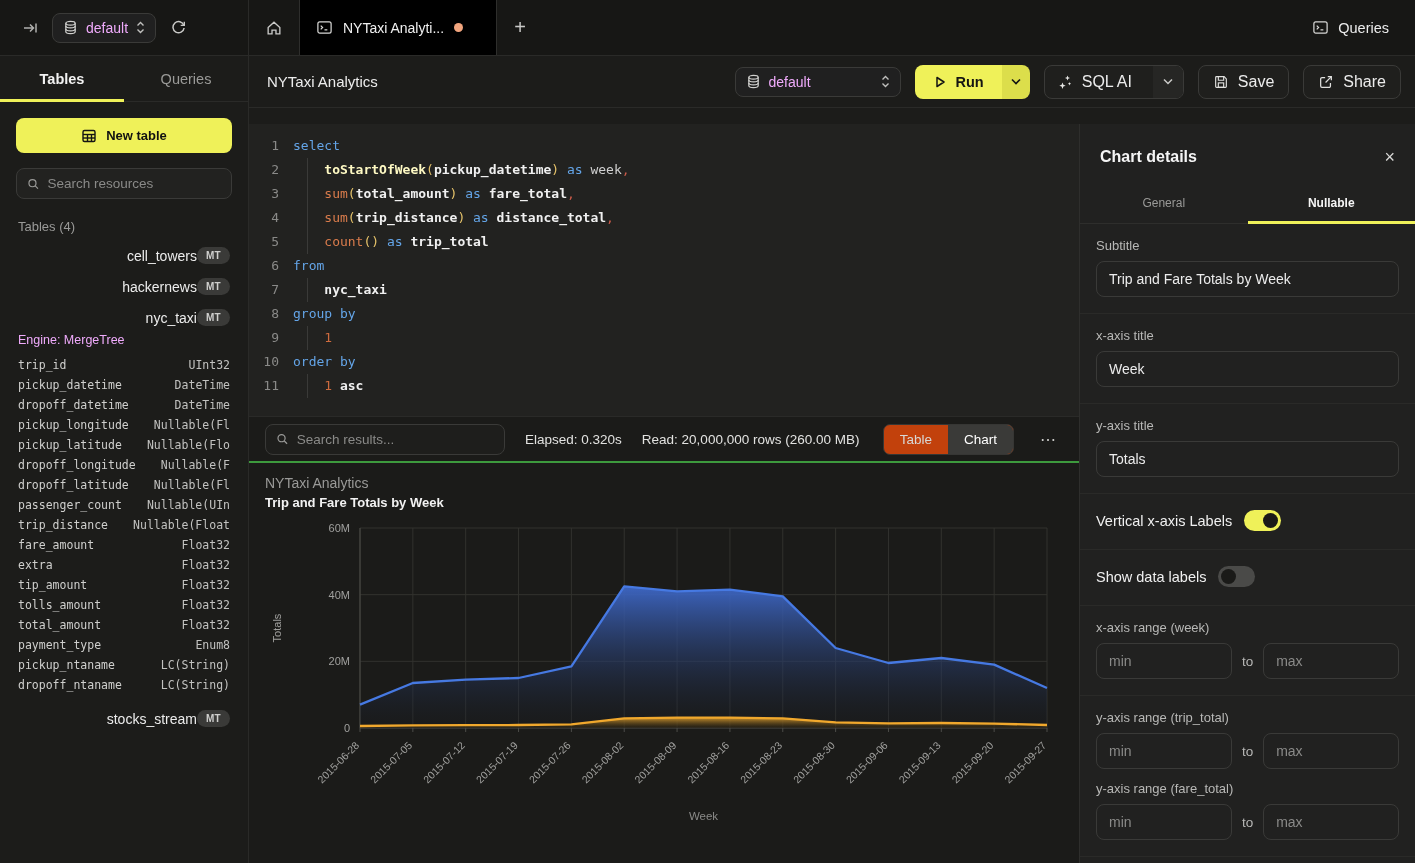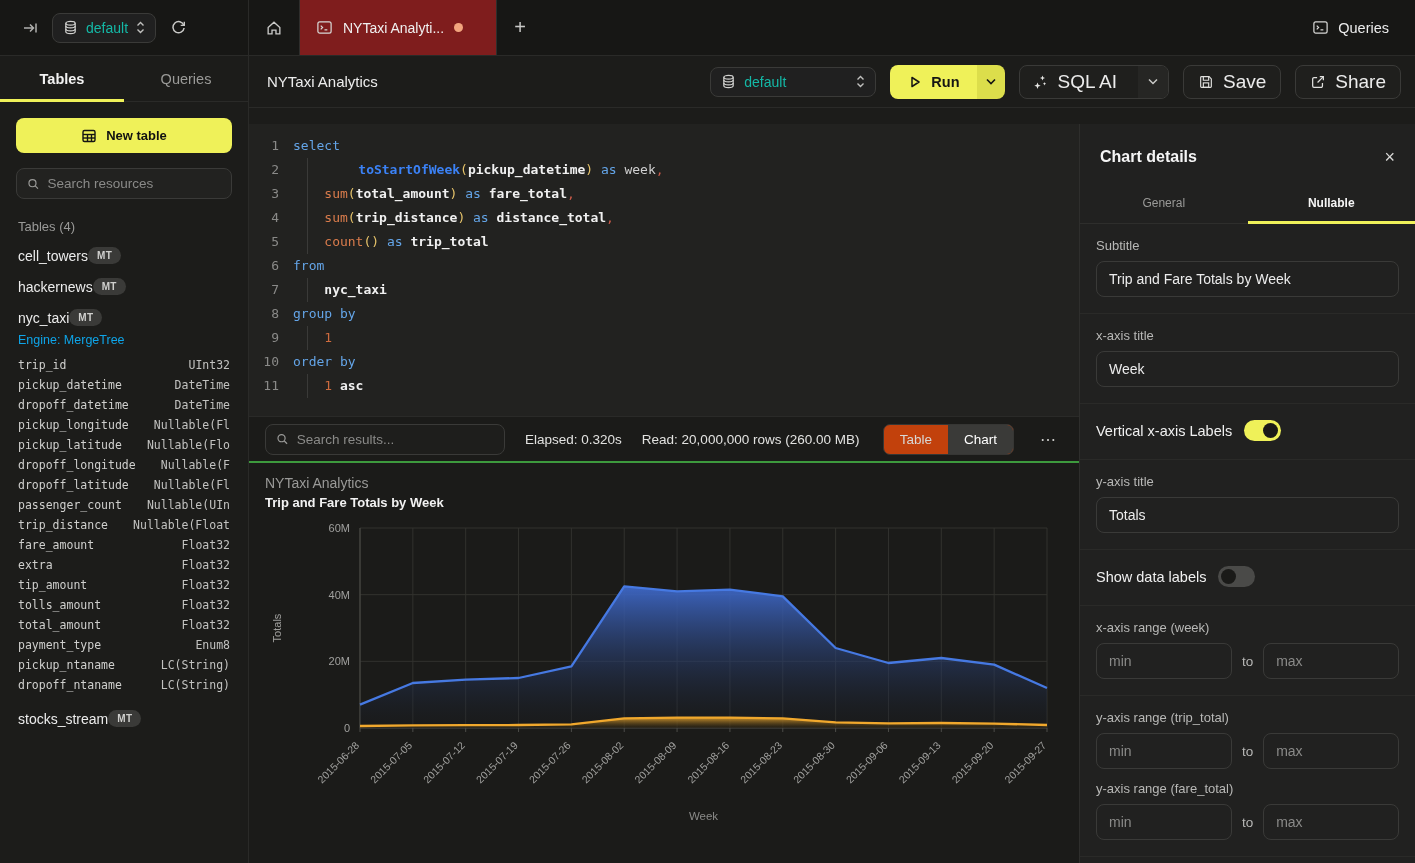--- a/index.html
+++ b/index.html
@@ -4,25 +4,25 @@
 <style>
   * { margin:0; padding:0; box-sizing:border-box; }
   html,body { background:#111; }
   body { font-family:"Liberation Sans", sans-serif; color:#e6e6e6; }
   .app { position:relative; width:1415px; height:863px; background:#1c1c1a; overflow:hidden; }
 
   
   .topbar { display:flex; height:56px; background:#171715; border-bottom:1px solid #2a2a28; }
   .topbar-left { width:249px; flex:none; display:flex; align-items:center; gap:10px; padding:0 14px 0 18px; border-right:1px solid #2a2a28; }
   .icon-btn { background:none; border:none; color:#b8b8b6; display:flex; align-items:center; justify-content:center; cursor:pointer; padding:4px; }
-  .select { display:flex; align-items:center; gap:8px; background:#202020; border:1px solid #3a3a38; border-radius:8px; padding:6px 10px; color:#14b8a6; font-size:14px; cursor:pointer; }
+  .select { display:flex; align-items:center; gap:8px; background:#202020; border:1px solid #3a3a38; border-radius:8px; padding:6px 10px; color:#f0abfc; font-size:14px; cursor:pointer; }
   .select .lbl { font-weight:500; }
   .tabstrip { display:flex; align-items:stretch; flex:1; }
   .home-btn { width:50px; display:flex; align-items:center; justify-content:center; background:none; border:none; color:#c9c9c7; cursor:pointer; }
-  .tab { display:flex; align-items:center; gap:10px; padding:0 16px; background:#7f1d1d; border-left:1px solid #2e2e2c; border-right:1px solid #2e2e2c; cursor:pointer; min-width:198px; }
+  .tab { display:flex; align-items:center; gap:10px; padding:0 16px; background:#000000; border-left:1px solid #2e2e2c; border-right:1px solid #2e2e2c; cursor:pointer; min-width:198px; }
   .tab .tab-label { font-size:14px; color:#f0f0f0; font-weight:500; white-space:nowrap; }
   .dot { width:9px; height:9px; border-radius:50%; background:#f2a57e; flex:none; }
   .plus-btn { width:46px; background:none; border:none; color:#c9c9c7; font-size:20px; cursor:pointer; }
   .topbar-right { display:flex; align-items:center; padding-right:26px; }
   .queries-link { display:flex; align-items:center; gap:9px; background:none; border:none; color:#ececec; font-size:14.5px; font-weight:500; cursor:pointer; }
 
   
   .body-row { display:flex; height:807px; }
   .sidebar { width:249px; flex:none; background:#1c1c1a; border-right:1px solid #2a2a28; display:flex; flex-direction:column; }
   .content { flex:1; min-width:0; display:flex; flex-direction:column;gap:16px; }
@@ -31,48 +31,48 @@
   .side-tabs { display:flex; height:46px; border-bottom:1px solid #2a2a28; flex:none; }
   .side-tab { flex:1; display:flex; align-items:center; justify-content:center; font-size:14.5px; color:#9a9a98; cursor:pointer; position:relative; background:none; border:none; }
   .side-tab.active { color:#f2f2f2; font-weight:600; }
   .side-tab.active::after { content:""; position:absolute; left:0; right:0; bottom:-1px; height:3px; background:#eff159; }
   .side-body { padding:16px; overflow:hidden; }
   .new-table-btn { width:100%; height:35px; background:#eff159; color:#111; border:none; border-radius:8px; font-size:13px; font-weight:600; display:flex; align-items:center; justify-content:center; gap:9px; cursor:pointer; font-family:inherit; }
   .search-box { margin-top:15px; display:flex; align-items:center; gap:8px; border:1px solid #3a3a38; border-radius:8px; padding:7px 10px; background:#222220; }
   .search-box input { background:none; border:none; outline:none; color:#e6e6e6; font-size:13.5px; width:100%; font-family:inherit; }
   .search-box input::placeholder { color:#8a8a88; }
   .section-label { margin:20px 2px 6px; font-size:13px; color:#9a9a98; }
-  .tbl-row { display:flex; align-items:center; justify-content:flex-start; padding:7px 2px; cursor:pointer; }
+  .tbl-row { display:flex; align-items:center; justify-content:flex-end; padding:7px 2px; cursor:pointer; }
   .tbl-name { font-size:14px; font-weight:500; color:#ececec; }
   .mt-badge { background:#3a3a38; color:#cfcfcd; border-radius:10px; font-size:10px; font-weight:700; padding:3px 9px; letter-spacing:.3px; }
-  .engine-line { font-size:12.5px; color:#0ea5e9; padding:0 2px 8px; }
+  .engine-line { font-size:12.5px; color:#f0abfc; padding:0 2px 8px; }
   .col-row { display:flex; justify-content:space-between; font-family:"DejaVu Sans Mono", monospace; font-size:11.5px; line-height:20px; color:#cfcfcd; padding:0 2px; cursor:default; }
   .col-type { color:#c2c2c0; }
   .tbl-row.spaced { margin-top:8px; }
 
   
   .query-toolbar { height:52px; flex:none; display:flex; align-items:center; padding:0 14px 0 18px; background:#1c1c1a; border-bottom:1px solid #2a2a28; }
   .qt-title { font-size:15px; color:#ececec; font-weight:500; }
   .qt-actions { margin-left:auto; display:flex; align-items:center; gap:14px; }
   .split-btn { display:flex; align-items:stretch; border-radius:8px; overflow:hidden; cursor:pointer; }
   .run-main { display:flex; align-items:center; gap:9px; background:#eff159; color:#151513; font-size:14.5px; font-weight:600; border:none; padding:0 18px; height:34px; cursor:pointer; font-family:inherit; }
   .run-caret { width:28px; background:#dcde4b; border:none; display:flex; align-items:center; justify-content:center; color:#151513; cursor:pointer; }
-  .ghost-btn { display:flex; align-items:center; gap:9px; height:34px; background:#1f1f1d; border:1px solid #3a3a38; border-radius:8px; color:#ececec; font-size:19px; font-weight:500; padding:0 14px; cursor:pointer; font-family:inherit; }
+  .ghost-btn { display:flex; align-items:center; gap:9px; height:34px; background:#1f1f1d; border:1px solid #3a3a38; border-radius:8px; color:#ececec; font-size:16px; font-weight:500; padding:0 14px; cursor:pointer; font-family:inherit; }
   .sqlai { padding:0; overflow:hidden; }
   .sqlai .sqlai-main { display:flex; align-items:center; gap:9px; padding:0 12px; height:100%; }
   .sqlai .sqlai-caret { width:30px; height:100%; display:flex; align-items:center; justify-content:center; background:#262624; border-left:1px solid #3a3a38; color:#c9c9c7; }
 
   
   .editor { height:292px; flex:none; background:#222220; padding:10px 0 0 10px; font-family:"DejaVu Sans Mono", monospace; font-size:13px; overflow:hidden; cursor:text; }
   .code-line { display:flex; line-height:24px; position:relative; white-space:pre; }
   .code-line .ln { width:34px; flex:none; text-align:right; padding-right:14px; color:#8a8a88; }
   .code-line.ind::before { content:""; position:absolute; left:48px; top:0; height:24px; width:1px; background:#3a3a38; }
   .tok-kw { color:#64a5e8; }
   .tok-kw2 { color:#d0d0d0; }
-  .tok-fn { color:#3b82f6; font-weight:bold;margin-left:34px; }
+  .tok-fn { color:#fef9c3; font-weight:bold; }
   .tok-agg { color:#da7c4c; }
   .tok-p { color:#e6c36a; }
   .tok-id { color:#f0f0f0; font-weight:bold; }
   .tok-cm { color:#cc5b49; }
   .tok-num { color:#ce6b3e; }
   .tok-t { color:#d6d6d6; }
 
   
   .results-toolbar { height:47px; flex:none; display:flex; align-items:center; gap:20px; padding:0 16px; background:#1b1b19; border-top:1px solid #2a2a28; border-bottom:2px solid #3d9a3d; }
   .results-search { width:240px; margin-top:0; background:#1e1e1c; }
@@ -499,31 +499,31 @@
             <div class="field-label">Subtitle</div>
             <input class="text-input" value="Trip and Fare Totals by Week" style="">
           </div>
 
           <div class="panel-section">
             <div class="field-label">x-axis title</div>
             <input class="text-input" value="Week" style="">
           </div>
 
           <div class="panel-section">
+            <div class="field-label">y-axis title</div>
+            <input class="text-input" value="Totals" style="">
+          </div>
+
+          <div class="panel-section">
             <div class="toggle-row">
               <span class="toggle-label">Vertical x-axis Labels</span>
               <button class="toggle on">
                   <span class="knob"></span>
                 </button>
             </div>
-          </div>
-
-          <div class="panel-section">
-            <div class="field-label">y-axis title</div>
-            <input class="text-input" value="Totals" style="">
           </div>
 
           <div class="panel-section">
             <div class="toggle-row">
               <span class="toggle-label">Show data labels</span>
               <button class="toggle off">
                   <span class="knob"></span>
                 </button>
             </div>
           </div>

